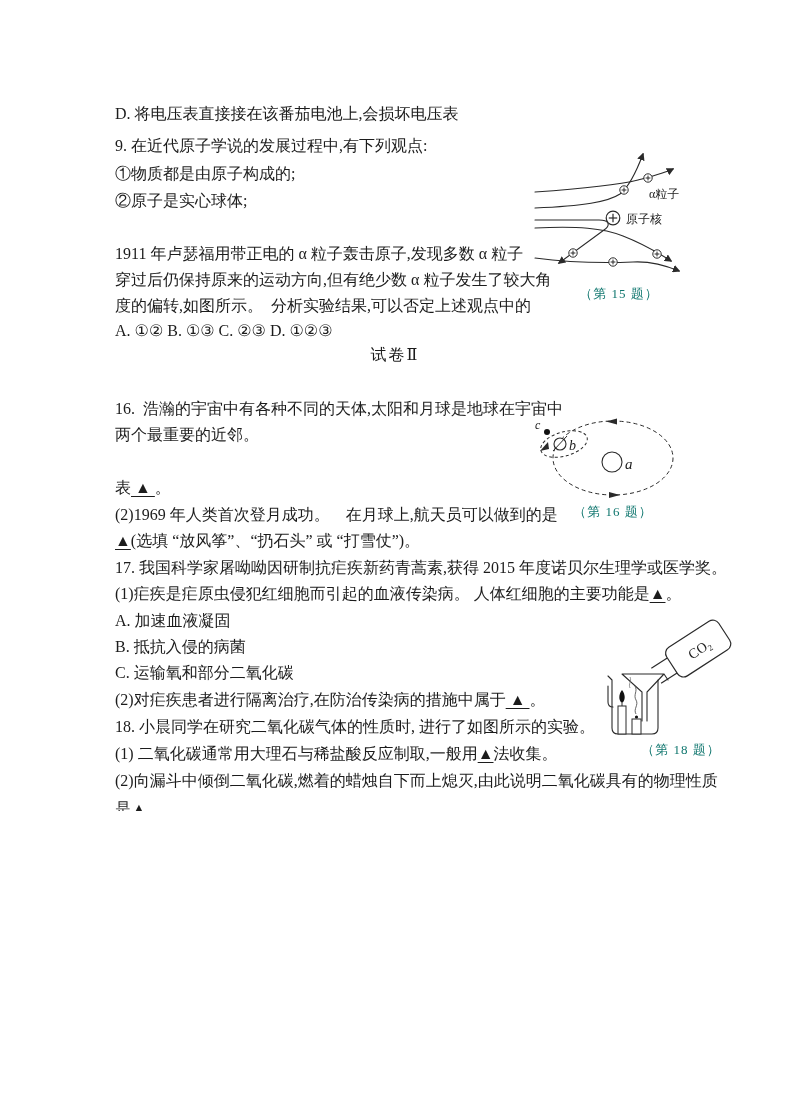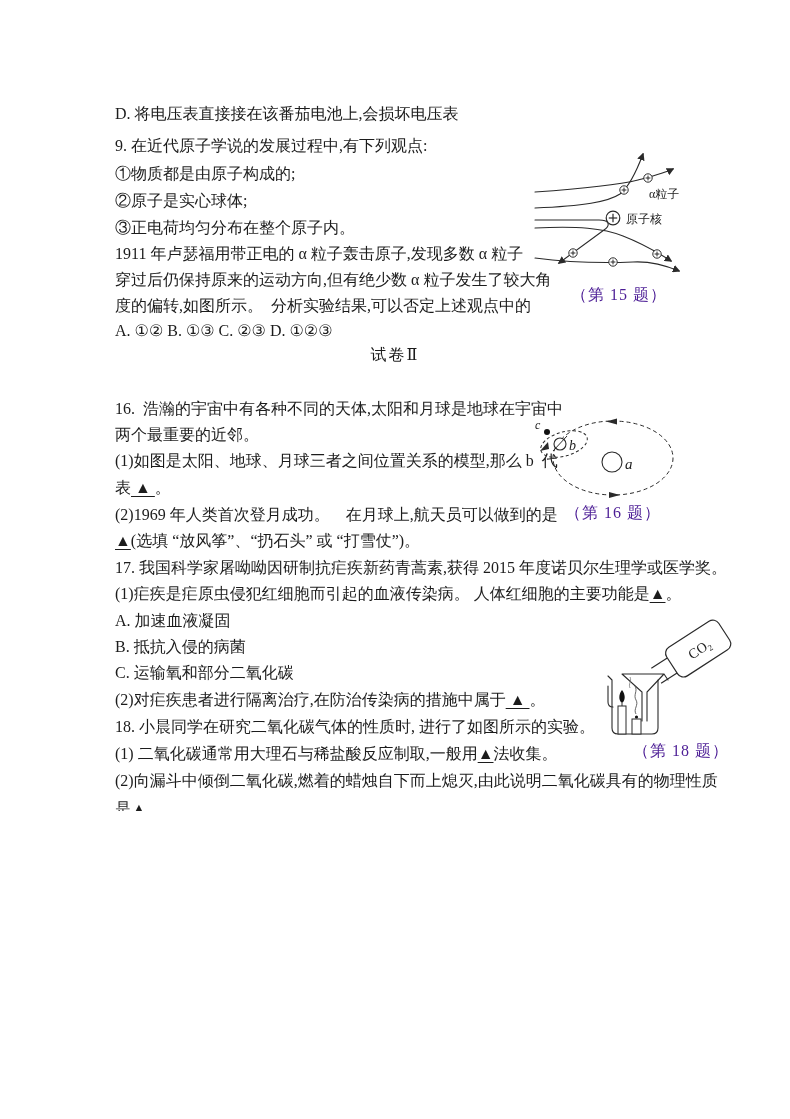--- a/index.html
+++ b/index.html
@@ -9,43 +9,41 @@
     overflow:hidden;
     border-radius:18px;
   }
   .ln{
     position:absolute;left:115px;font-size:16px;line-height:22px;
     white-space:pre;color:#1c1c1c;
   }
   .ln.center{left:25px;width:740px;text-align:center;letter-spacing:2px;}
   .blank{text-decoration:underline;text-underline-offset:3px;}
   .fig{position:absolute;text-align:center;}
-  .fig .cap{font-size:16px;letter-spacing:1px;color:#4c1d95;margin-top:1px;white-space:pre;}
+  .fig .cap{font-size:13px;letter-spacing:1px;color:#0f766e;margin-top:1px;white-space:pre;}
   svg{display:block;}
   svg .stroke{fill:none;stroke:#2a2a2a;stroke-width:1.1;stroke-linecap:round;}
   svg text{font-family:"Liberation Serif","DejaVu Serif",serif;fill:#1c1c1c;}
 </style>
 </head>
 <body>
 
 <div class="page">
 
   <div class="ln" style="top:103px">D. 将电压表直接接在该番茄电池上,会损坏电压表</div>
   <div class="ln" style="top:135px">9. 在近代原子学说的发展过程中,有下列观点:</div>
   <div class="ln" style="top:163px">①物质都是由原子构成的;</div>
   <div class="ln" style="top:190px">②原子是实心球体;</div>
-  <div class="ln" style="top:217px">③正电荷均匀分布在整个原子内。</div>
   <div class="ln" style="top:243px">1911 年卢瑟福用带正电的 α 粒子轰击原子,发现多数 α 粒子</div>
   <div class="ln" style="top:269px">穿过后仍保持原来的运动方向,但有绝少数 α 粒子发生了较大角</div>
   <div class="ln" style="top:295px">度的偏转,如图所示。  分析实验结果,可以否定上述观点中的</div>
   <div class="ln center" style="top:344px">试卷Ⅱ</div>
   <div class="ln" style="top:320px">A. ①② B. ①③ C. ②③ D. ①②③</div>
   <div class="ln" style="top:398px">16.  浩瀚的宇宙中有各种不同的天体,太阳和月球是地球在宇宙中</div>
   <div class="ln" style="top:424px">两个最重要的近邻。</div>
-  <div class="ln" style="top:450px">(1)如图是太阳、地球、月球三者之间位置关系的模型,那么 b  代</div>
   <div class="ln" style="top:477px"><span>表</span><span class="blank"> ▲ </span><span>。</span></div>
   <div class="ln" style="top:504px">(2)1969 年人类首次登月成功。    在月球上,航天员可以做到的是</div>
   <div class="ln" style="top:530px"><span class="blank">▲</span><span>(选填 “放风筝”、“扔石头” 或 “打雪仗”)。</span></div>
   <div class="ln" style="top:557px">17. 我国科学家屠呦呦因研制抗疟疾新药青蒿素,获得 2015 年度诺贝尔生理学或医学奖。</div>
   <div class="ln" style="top:583px"><span>(1)疟疾是疟原虫侵犯红细胞而引起的血液传染病。 人体红细胞的主要功能是</span><span class="blank">▲</span><span>。</span></div>
   <div class="ln" style="top:610px">A. 加速血液凝固</div>
   <div class="ln" style="top:636px">B. 抵抗入侵的病菌</div>
   <div class="ln" style="top:662px">C. 运输氧和部分二氧化碳</div>
   <div class="ln" style="top:689px"><span>(2)对疟疾患者进行隔离治疗,在防治传染病的措施中属于</span><span class="blank"> ▲ </span><span>。</span></div>
   <div class="ln" style="top:716px">18. 小晨同学在研究二氧化碳气体的性质时, 进行了如图所示的实验。</div>

